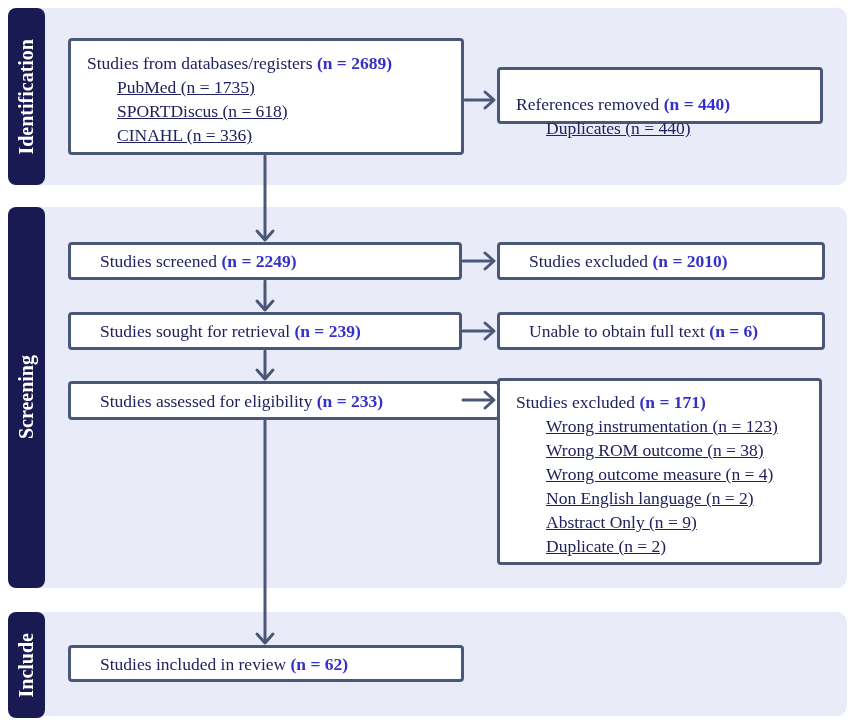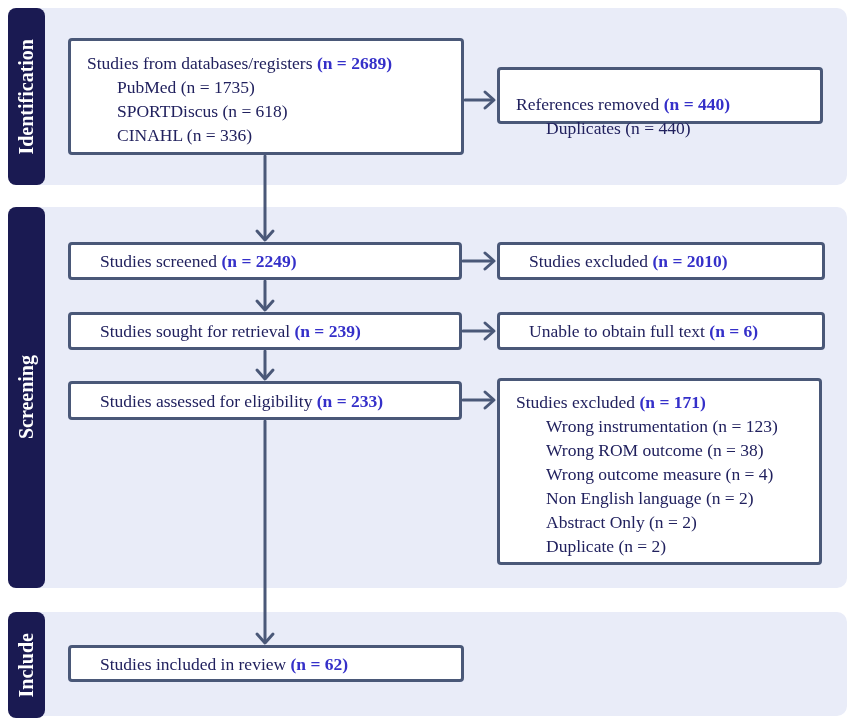--- a/index.html
+++ b/index.html
@@ -37,21 +37,21 @@
     background: #ffffff;
     border: 3px solid #4a5878;
     border-radius: 4px;
     box-sizing: border-box;
     color: #21215e;
     font-size: 17.5px;
     line-height: 24px;
   }
   .box.single { display: flex; align-items: center; padding-left: 29px; }
   .box.multi  { padding: 10px 6px 0 16px; }
-  .line.sub   { padding-left: 30px; }
+  .line.sub   { padding-left: 30px; text-decoration: underline; }
   .count { font-weight: bold; color: #3530c9; }
   .arrows { position: absolute; left: 0; top: 0; pointer-events: none; }
 </style>
 </head>
 <body>
 
 <div class="canvas">
 
   <div class="section-bg" style="left:26px; top:8px; width:821px; height:177px;"></div>
   <div class="section-bg" style="left:26px; top:207px; width:821px; height:381px;"></div>
@@ -94,34 +94,34 @@
   </div>
 
   <div class="box single" style="left:68px; top:312px; width:394px; height:38px;">
     <span>Studies sought for retrieval</span>&nbsp;<span class="count">(n = 239)</span>
   </div>
 
   <div class="box single" style="left:497px; top:312px; width:328px; height:38px;">
     <span>Unable to obtain full text</span>&nbsp;<span class="count">(n = 6)</span>
   </div>
 
-  <div class="box single" style="left:68px; top:381px; width:394px; height:39px;">
+  <div class="box single" style="left:68px; top:381px; width:432px; height:39px;">
     <span>Studies assessed for eligibility</span>&nbsp;<span class="count">(n = 233)</span>
   </div>
 
   <div class="box multi" style="left:497px; top:378px; width:325px; height:187px; padding-top:9px;">
     <div class="line">
       <span>Studies excluded</span>
       <span class="count">(n = 171)</span>
     </div>
     <div class="line sub">Wrong instrumentation (n = 123)</div>
     <div class="line sub">Wrong ROM outcome (n = 38)</div>
     <div class="line sub">Wrong outcome measure (n = 4)</div>
     <div class="line sub">Non English language (n = 2)</div>
-    <div class="line sub">Abstract Only (n = 2)</div>
+    <div class="line sub">Abstract Only (n = 9)</div>
     <div class="line sub">Duplicate (n = 2)</div>
   </div>
 
   <div class="box single" style="left:68px; top:645px; width:396px; height:37px;">
     <span>Studies included in review</span>&nbsp;<span class="count">(n = 62)</span>
   </div>
 
   <svg class="arrows" width="854" height="726" viewBox="0 0 854 726" fill="none" stroke="#4a5878" stroke-width="3" stroke-linecap="round" stroke-linejoin="round">
     <g>
       <line x1="465" y1="100" x2="492" y2="100"></line>

